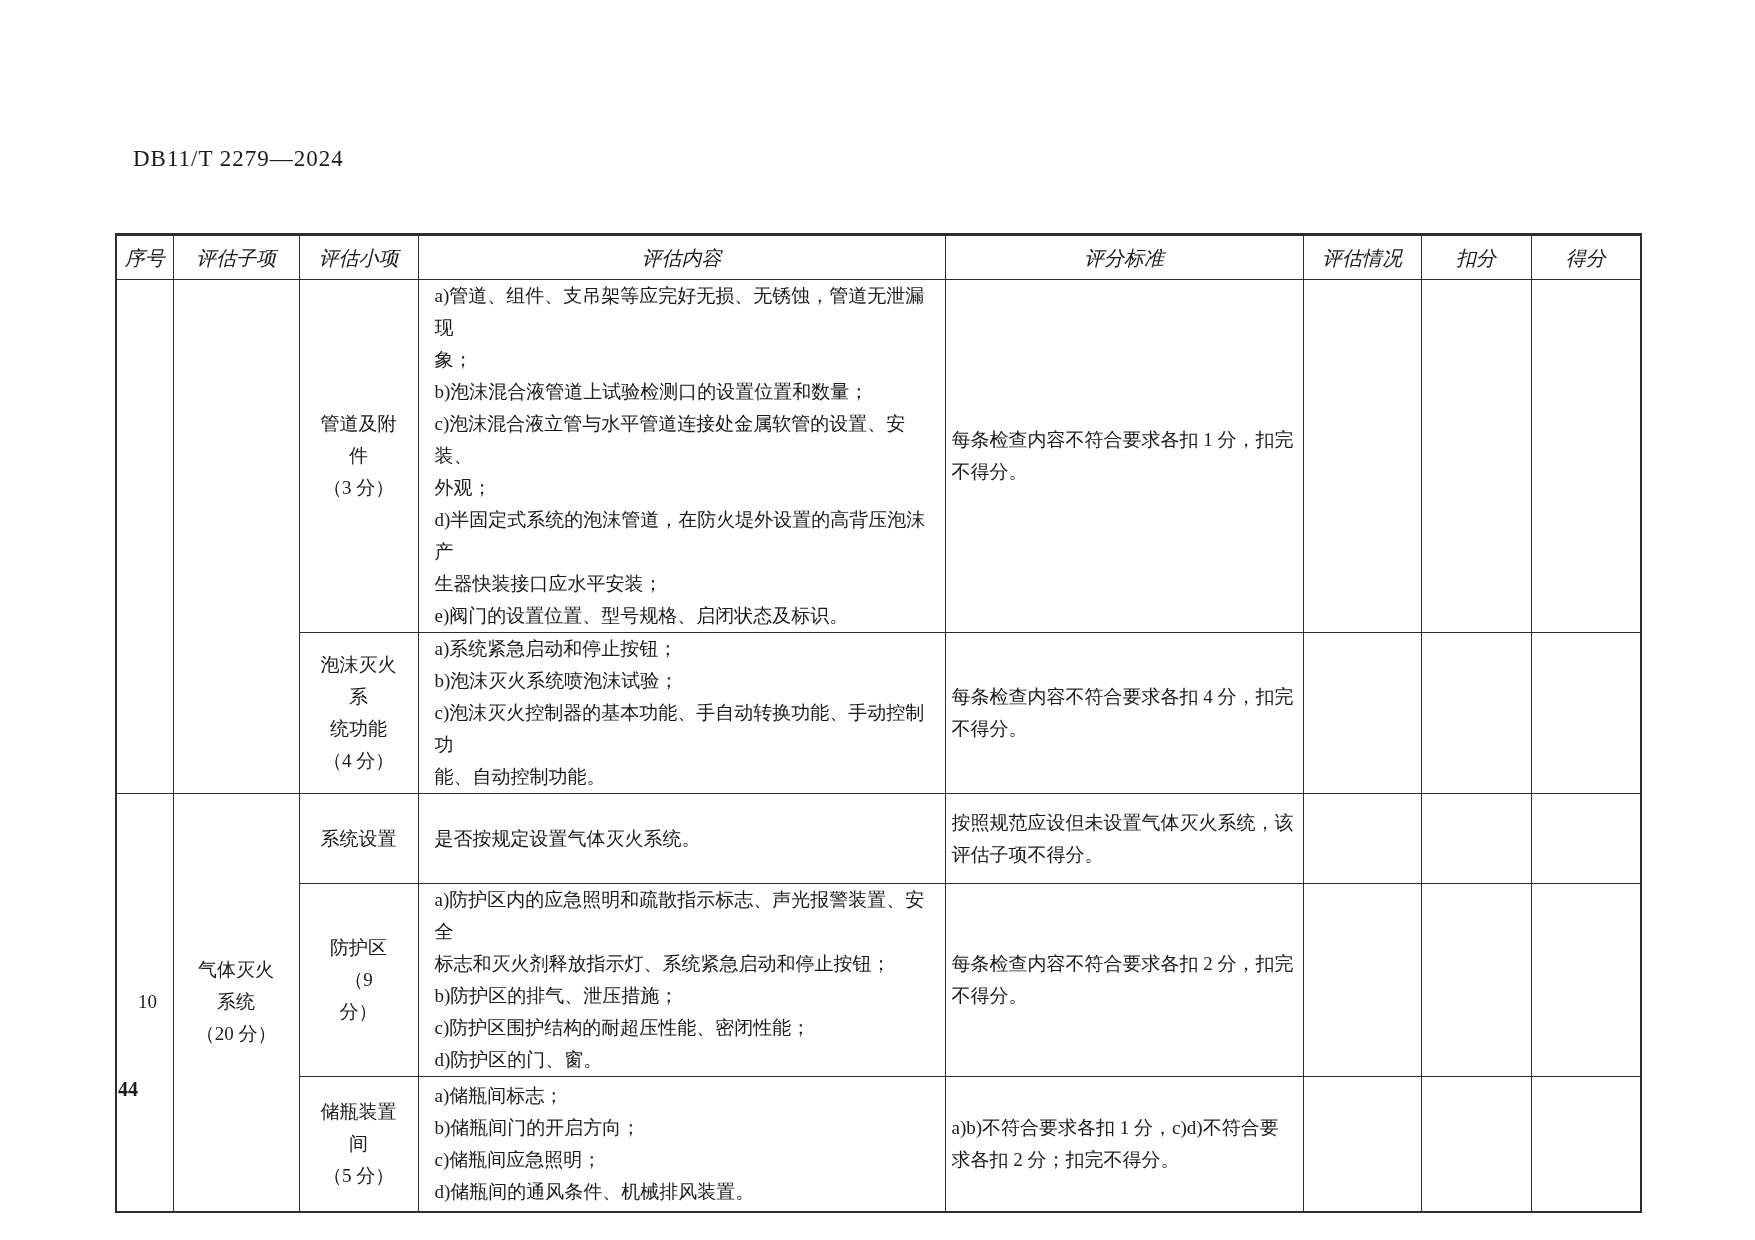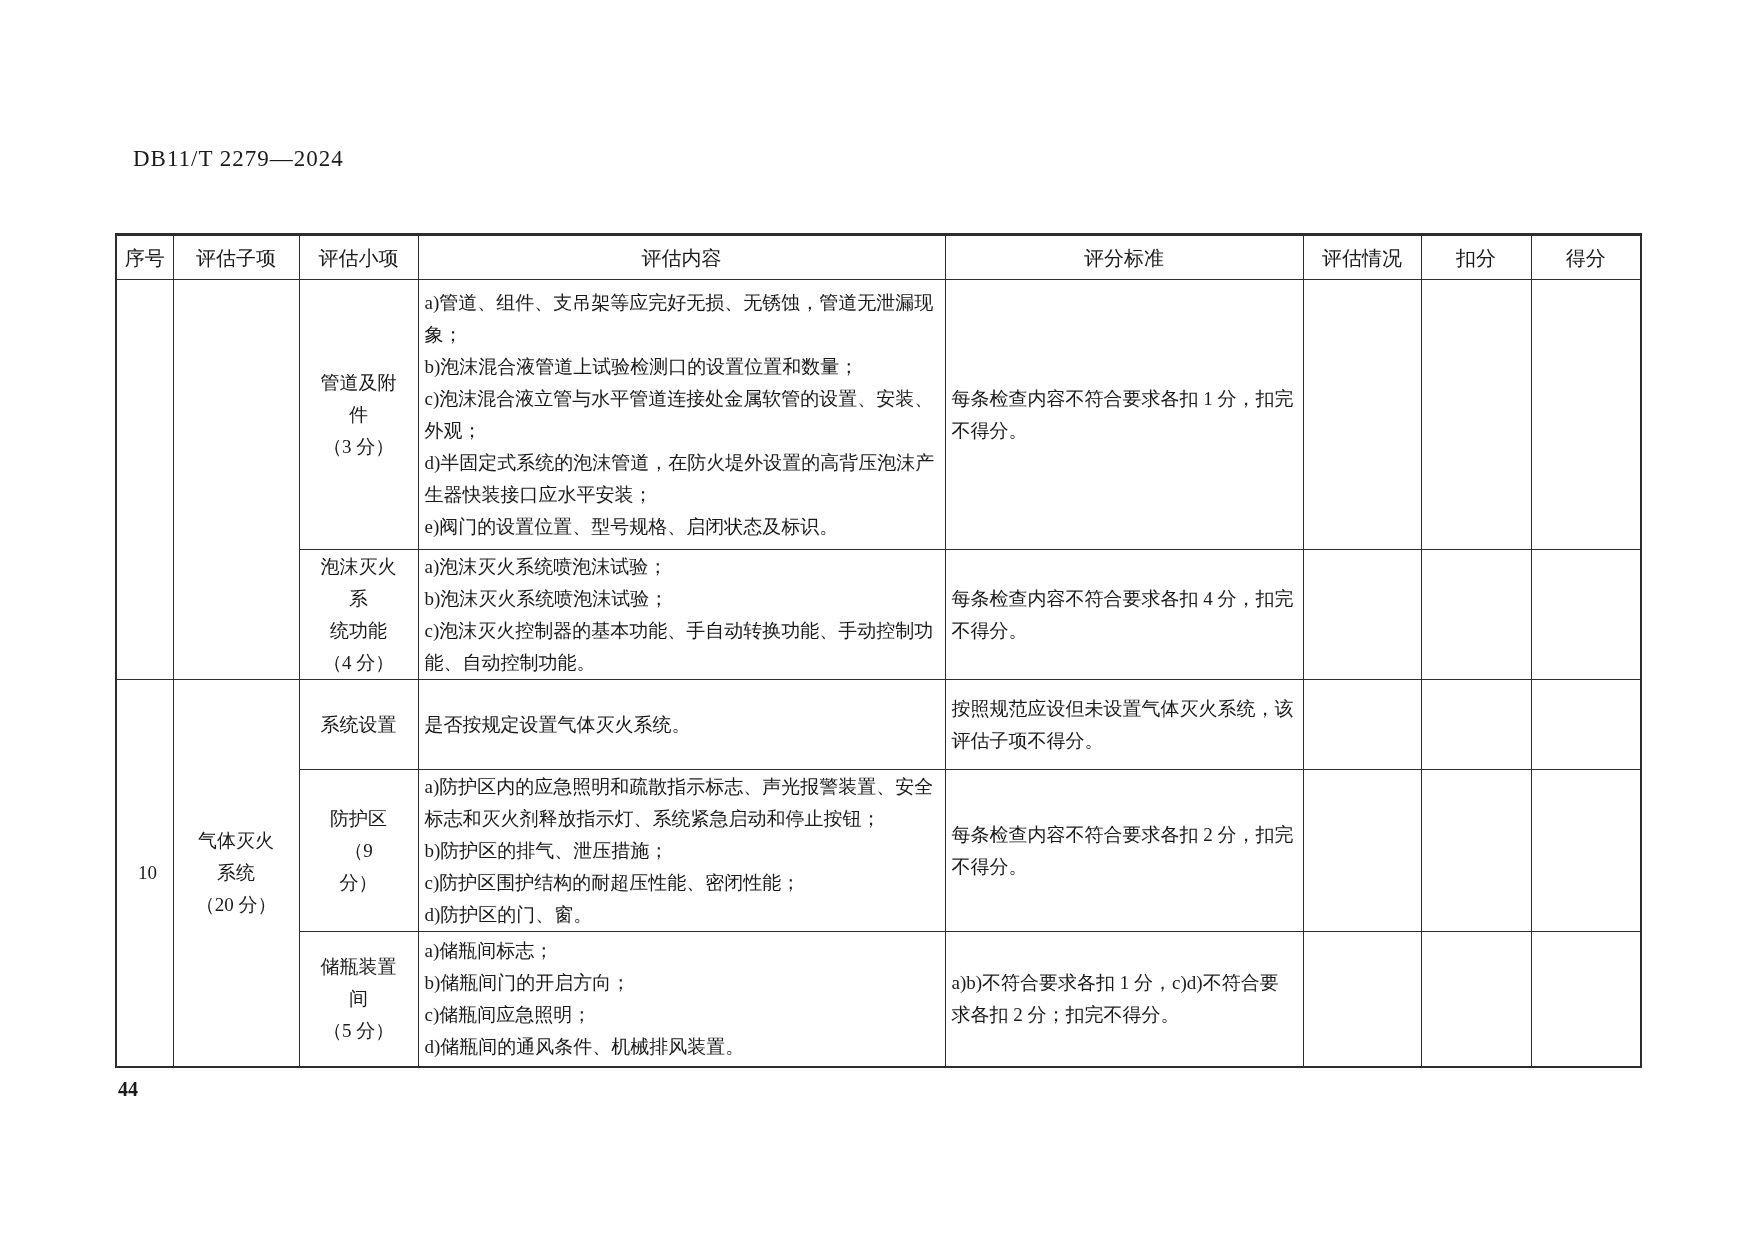--- a/index.html
+++ b/index.html
@@ -29,28 +29,28 @@
     border:2px solid #2d2d2d; border-top-width:3px;
   }
   .eval-table th, .eval-table td {
     border:1px solid #2d2d2d;
     vertical-align:middle;
     font-size:19px; line-height:32px;
     font-weight:normal;
     overflow:hidden;
   }
   .eval-table th { text-align:center; font-size:20px; }
-  tr.r-head { height:45px; }
+  tr.r-head { height:45px;font-style:italic; }
   tr.r0 { height:270px; }
   tr.r1 { height:130px; }
   tr.r2 { height:90px; }
   tr.r3 { height:162px; }
   tr.r4 { height:135px; }
   td.c-center { text-align:center; white-space:pre-line; padding:0 21px; }
-  td.c-content { text-align:left; padding:0 6px; }
+  td.c-content { text-align:left; padding:0 16px; }
   td.c-content .cl { white-space:pre-line; }
   td.c-criteria { text-align:left; padding:0 6px; white-space:pre-line;margin-left:25px; }
   td.c-empty { }
   .page-number {
     position:absolute; left:118px; top:1078px;
     font-size:20px;
     font-weight:bold;
   }
 </style>
 </head>
@@ -105,21 +105,21 @@
         <td class="c-empty"></td>
         <td class="c-empty"></td>
         <td class="c-empty"></td>
       </tr>
 
       <tr class="r1">
         <td class="c-center">泡沫灭火系
 统功能
 （4 分）</td>
         <td class="c-content">
-          <div class="cl">a)泡沫灭火系统喷泡沫试验；</div>
+          <div class="cl">a)系统紧急启动和停止按钮；</div>
           <div class="cl">b)泡沫灭火系统喷泡沫试验；</div>
           <div class="cl">c)泡沫灭火控制器的基本功能、手自动转换功能、手动控制功
 能、自动控制功能。</div>
         </td>
         <td class="c-criteria">每条检查内容不符合要求各扣 4 分，扣完
 不得分。</td>
         <td class="c-empty"></td>
         <td class="c-empty"></td>
         <td class="c-empty"></td>
       </tr>

